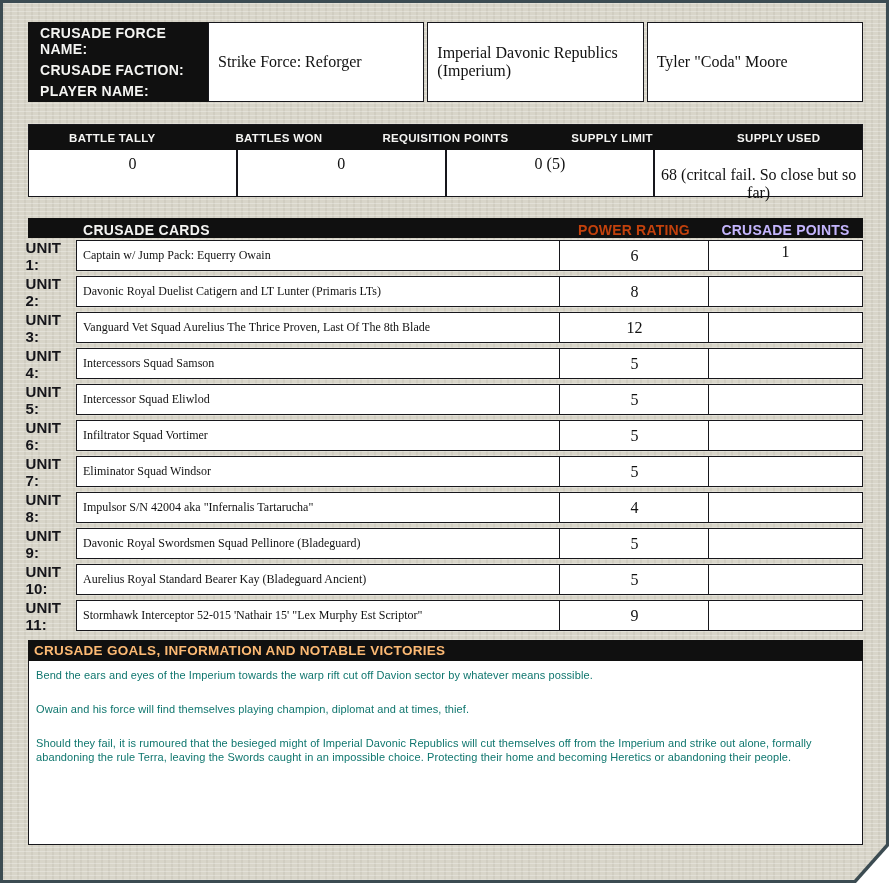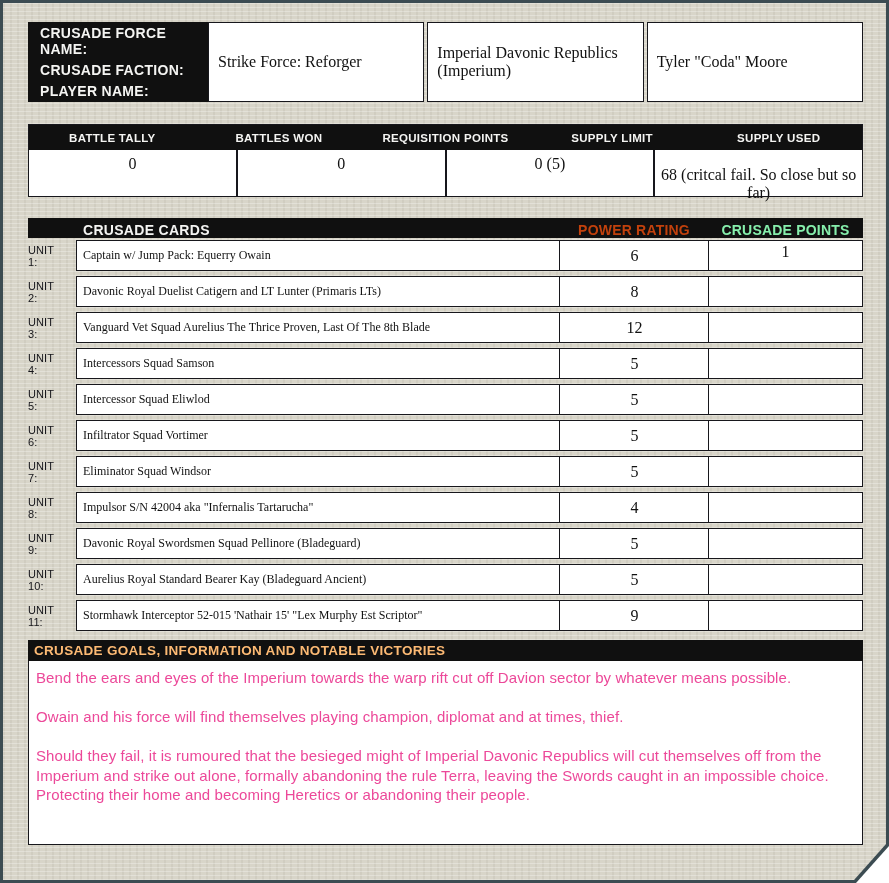--- a/index.html
+++ b/index.html
@@ -35,38 +35,38 @@
   .stats-body{display:flex;height:46px;background:#ffffff;}
   .stats-cell{flex:1;border-right:2px solid #17171c;display:flex;justify-content:center;
     font-family:"Liberation Serif",serif;font-size:16px;color:#111;padding-top:5px;text-align:center;line-height:1.15;}
   .stats-cell:last-child{border-right:none;margin-top:11px;}
 
   
   .cards-head{display:flex;height:20px;background:#101010;align-items:flex-end;margin-bottom:2px;}
   .cards-head-spacer{width:48px;}
   .cards-head-title{flex:1;color:#f4f4f2;font-weight:bold;font-size:14px;letter-spacing:0.3px;padding-left:7px;}
   .cards-head-power{width:148px;text-align:center;color:#c2410c;font-weight:bold;font-size:14px;letter-spacing:0.2px;}
-  .cards-head-points{width:155px;text-align:center;color:#86efac;font-weight:bold;font-size:14px;letter-spacing:0.2px;}
+  .cards-head-points{width:155px;text-align:center;color:#c4b5fd;font-weight:bold;font-size:14px;letter-spacing:0.2px;}
   .unit-row{display:flex;height:31px;margin-bottom:5px;}
   .unit-label{width:48px;display:flex;align-items:center;justify-content:flex-end;padding-right:15px;box-sizing:border-box;
-    font-size:11px;font-weight:normal;color:#15151a;letter-spacing:0.1px;}
+    font-size:15px;font-weight:bold;color:#15151a;letter-spacing:0.1px;}
   .unit-name{flex:1;background:#ffffff;border:1.4px solid #17171c;display:flex;align-items:center;
     font-family:"Liberation Serif",serif;font-size:12px;color:#111;padding-left:6px;white-space:nowrap;overflow:hidden;}
   .unit-power{width:148px;background:#ffffff;border:1.4px solid #17171c;border-left-width:1.4px;margin-left:-1.4px;
     display:flex;align-items:center;justify-content:center;font-family:"Liberation Serif",serif;font-size:16px;color:#111;}
   .unit-points{width:155px;background:#ffffff;border:1.4px solid #17171c;margin-left:-1.4px;
     display:flex;align-items:flex-start;justify-content:center;font-family:"Liberation Serif",serif;font-size:16px;color:#111;padding-top:2px;box-sizing:border-box;}
 
   
   .goals{margin-top:9px;}
   .goals-head{height:21px;background:#101010;display:flex;align-items:center;}
   .goals-title{color:#fdba74;font-weight:bold;font-size:13.5px;letter-spacing:0.3px;padding-left:6px;}
   .goals-box{background:#ffffff;border:1.4px solid #17171c;border-top:none;min-height:168px;
     padding:7px 10px 8px 7px;box-sizing:content-box;}
-  .goals-box p{margin:0 0 20px 0;font-size:15px;line-height:1.28;color:#ec4899;letter-spacing:0.1px;}
+  .goals-box p{margin:0 0 20px 0;font-size:11px;line-height:1.28;color:#0f766e;letter-spacing:0.1px;}
   .goals-box p:last-child{margin-bottom:0;}
 </style>
 </head>
 <body>
 
 <div class="page">
   <div class="paper">
     <div class="content">
 
       <div class="force-table">

